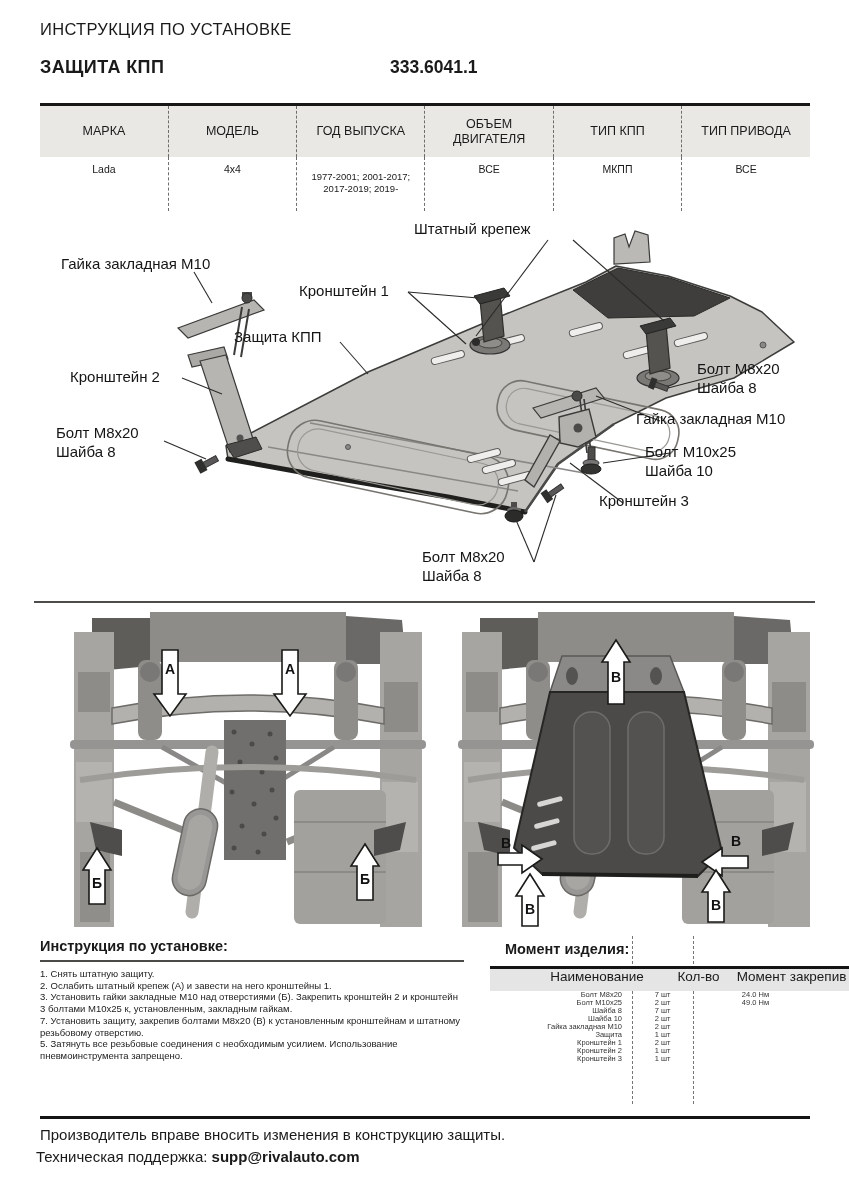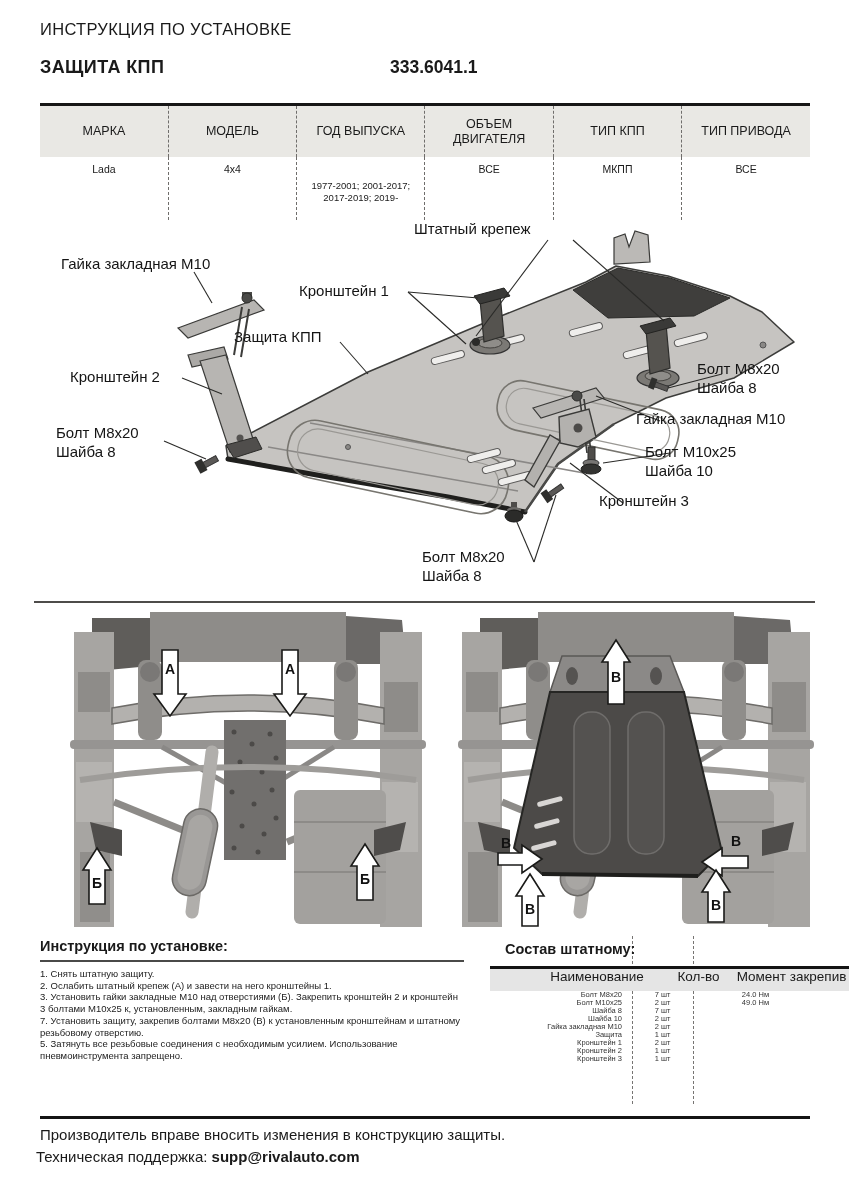--- a/index.html
+++ b/index.html
@@ -13,21 +13,21 @@
   .hdr-part{left:390px;top:57px;font-size:17.5px;font-weight:bold;}
 
   
   .vtable{left:40px;top:103px;width:770px;border-collapse:collapse;table-layout:fixed;
           border-top:3px solid #161616;}
   .vtable th{background:#e9e8e4;font-weight:400;font-size:12.5px;line-height:1.2;
              height:47px;vertical-align:middle;padding:2px 6px;}
   .vtable td{font-size:10.5px;height:40px;vertical-align:top;padding:6px 8px 0 8px;text-align:center;}
   .vtable th,.vtable td{border-right:1px dashed #6f6d6b;text-align:center;}
   .vtable th:last-child,.vtable td:last-child{border-right:none;}
-  .vtable td.years{font-size:9.5px;line-height:1.3;padding-top:23px;}
+  .vtable td.years{font-size:9.5px;line-height:1.3;padding-top:14px;}
 
   
   .diagram{left:0;top:195px;width:845px;height:408px;padding-left:28px;}
   .dlabel{position:absolute;font-size:15px;line-height:19px;white-space:nowrap;color:#151515;}
 
   
   .divider{left:34px;top:601px;width:781px;height:2px;background:#4e4c4a;}
   .photo{width:372px;height:318px;}
   .photo-left{left:62px;top:612px;}
   .photo-right{left:450px;top:612px;}
@@ -365,21 +365,21 @@
     <div class="step">1. Снять штатную защиту.</div>
     <div class="step">2. Ослабить штатный крепеж (А) и завести на него кронштейны 1.</div>
     <div class="step">3. Установить гайки закладные М10 над отверстиями (Б). Закрепить кронштейн 2 и кронштейн 3 болтами М10х25 к, установленным, закладным гайкам.</div>
     <div class="step">7. Установить защиту, закрепив болтами М8х20 (В) к установленным кронштейнам и штатному резьбовому отверстию.</div>
     <div class="step">5. Затянуть все резьбовые соединения с необходимым усилием. Использование пневмоинструмента запрещено.</div>
   </div>
 
   <div class="abs parts">
     <div class="dashv" style="left:142px"></div>
     <div class="dashv" style="left:203px"></div>
-    <div class="parts-title">Состав штатному:</div>
+    <div class="parts-title">Момент изделия:</div>
     <div class="parts-head">
       <div class="c1">Наименование</div>
       <div class="c2">Кол-во</div>
       <div class="c3">Момент закрепив</div>
     </div>
     <div class="parts-rows">
       <div class="prow">
         <div class="c1">Болт М8х20</div>
         <div class="c2">7 шт</div>
         <div class="c3">24.0 Нм</div>

